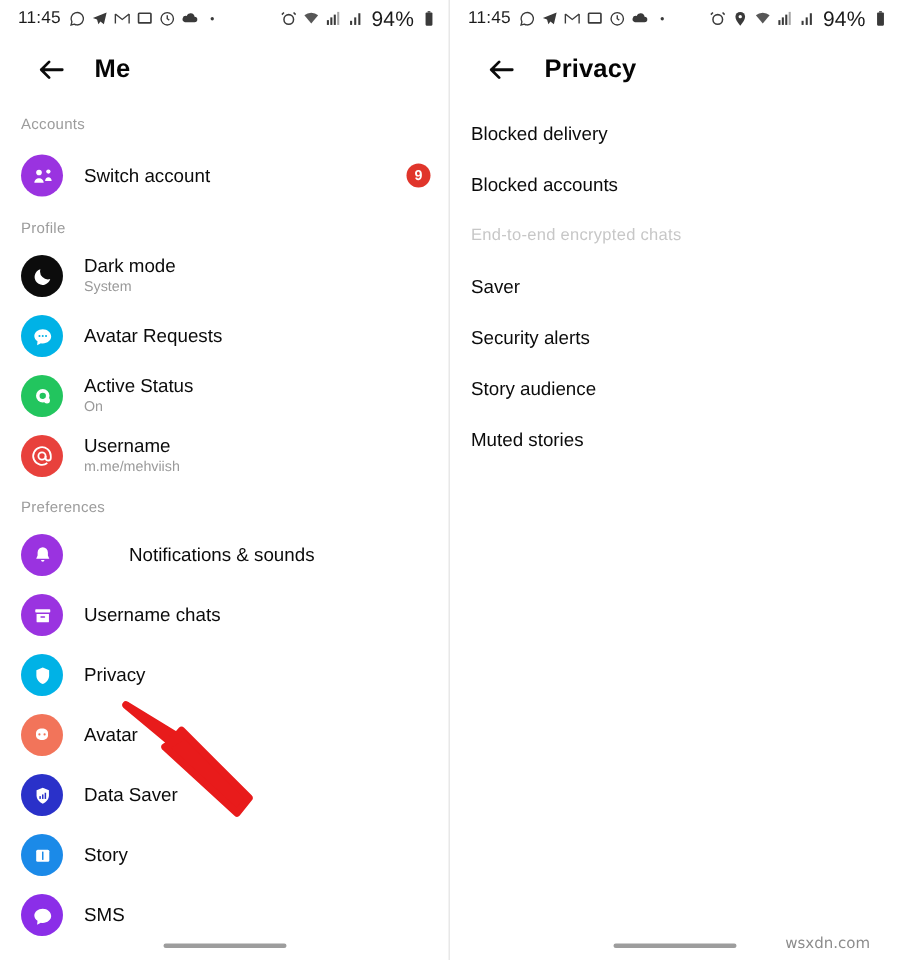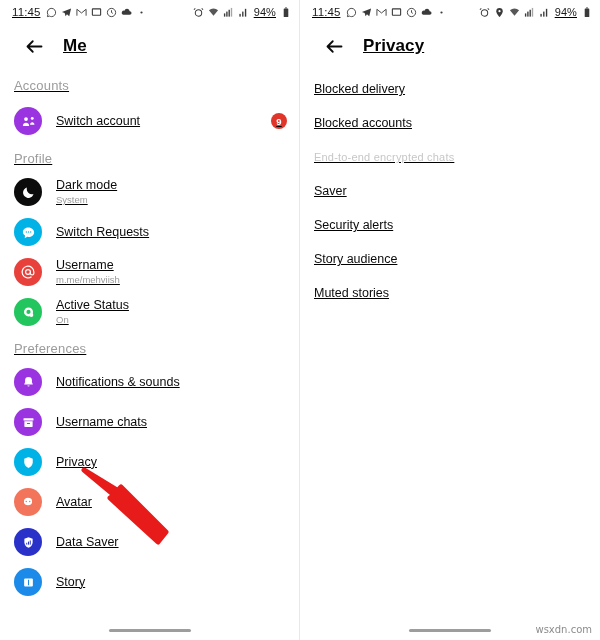--- a/index.html
+++ b/index.html
@@ -8,21 +8,20 @@
     height: 640px;
     background: #ffffff;
     font-family: "Liberation Sans", sans-serif;
     overflow: hidden;
   }
   .screens {
     display: flex;
     width: 600px;
     height: 640px;
     position: relative;
-    text-decoration: underline;
   }
   .panel {
     width: 300px;
     height: 640px;
     background: #ffffff;
     position: relative;
     overflow: hidden;
   }
   .panel.left { border-right: 1px solid #e8e8e8; }
 
@@ -44,21 +43,21 @@
   }
   .sb-time { font-size: 11.5px; font-weight: 400; margin-right: 2px; }
   .sb-ico {
     display: inline-flex;
     align-items: center;
     justify-content: center;
     width: 11px; height: 11px;
     color: #3a3a3a;
   }
   .sb-ico svg { display: block; }
-  .sb-batt { font-size: 11px; margin-left: 1px; }
+  .sb-batt { font-size: 14px; margin-left: 1px; }
 
   
   .appbar {
     height: 44px;
     display: flex;
     align-items: center;
     padding-left: 23px;
     gap: 18px;
   }
   .back-arrow {
@@ -69,21 +68,21 @@
   }
   .appbar-title {
     font-size: 17px;
     font-weight: bold;
     color: #050505;
     letter-spacing: 0.1px;
   }
 
   
   .section-label {
-    font-size: 13px;
+    font-size: 10px;
     color: #9c9c9c;
     padding: 0 0 0 14px;
     letter-spacing: 0.2px;
   }
   .row {
     display: flex;
     align-items: center;
     height: 40px;
     padding: 0 12px 0 14px;
     position: relative;
@@ -160,21 +159,21 @@
     border-radius: 3px;
     background: #9d9d9d;
   }
 
   
   .arrow-svg { position: absolute; pointer-events: none; }
   #arrow-left  { left: 80px;  top: 466px; }
 
   .watermark {
     position: absolute;
-    right: 8px;
+    right: 20px;
     bottom: 5px;
     font-size: 10px;
     color: #8c8c8c;
     font-family: "DejaVu Sans", sans-serif;
   }
 </style>
 </head>
 <body>
 
 <div class="screens">
@@ -301,54 +300,54 @@
     <div class="row">
       <div class="row-icon" style="background:#00b2e6;">
         <svg width="15" height="15" viewBox="0 0 24 24" fill="#ffffff">
             <path d="M12 4C7 4 3 7.3 3 11.3c0 2.3 1.3 4.3 3.4 5.6L6 21l4-2.1c.6.1 1.3.2 2 .2 5 0 9-3.3 9-7.3S17 4 12 4z"></path>
             <circle cx="8.5" cy="11.2" r="1.1" fill="#00b2e6"></circle>
             <circle cx="12" cy="11.2" r="1.1" fill="#00b2e6"></circle>
             <circle cx="15.5" cy="11.2" r="1.1" fill="#00b2e6"></circle>
           </svg>
       </div>
       <div class="row-text">
-        <span class="row-title">Switch Requests</span>
+        <span class="row-title">Avatar Requests</span>
+      </div>
+    </div>
+
+    <div class="row">
+      <div class="row-icon" style="background:#22c55e;">
+        <svg width="15" height="15" viewBox="0 0 24 24" fill="#ffffff">
+            <circle cx="12" cy="11" r="7.2"></circle>
+            <circle cx="12" cy="11" r="3.4" fill="#22c55e"></circle>
+            <circle cx="16.5" cy="16" r="3.2"></circle>
+          </svg>
+      </div>
+      <div class="row-text">
+        <span class="row-title">Active Status</span>
+        <span class="row-sub">On</span>
       </div>
     </div>
 
     <div class="row">
       <div class="row-icon" style="background:#e8413c;">
         <svg width="16" height="16" viewBox="0 0 24 24" fill="none" stroke="#ffffff" stroke-width="1.8">
             <circle cx="12" cy="12" r="3.6"></circle>
             <path d="M15.6 12v1.9a2.6 2.6 0 0 0 5.2 0V12a8.8 8.8 0 1 0-3.5 7"></path>
           </svg>
       </div>
       <div class="row-text">
         <span class="row-title">Username</span>
         <span class="row-sub">m.me/mehviish</span>
       </div>
     </div>
 
-    <div class="row">
-      <div class="row-icon" style="background:#22c55e;">
-        <svg width="15" height="15" viewBox="0 0 24 24" fill="#ffffff">
-            <circle cx="12" cy="11" r="7.2"></circle>
-            <circle cx="12" cy="11" r="3.4" fill="#22c55e"></circle>
-            <circle cx="16.5" cy="16" r="3.2"></circle>
-          </svg>
-      </div>
-      <div class="row-text">
-        <span class="row-title">Active Status</span>
-        <span class="row-sub">On</span>
-      </div>
-    </div>
-
     <div class="section-label" style="margin-top:9px;">Preferences</div>
 
-    <div class="row" style="margin-top:6px;">
+    <div class="row" style="margin-top:6px;gap:30px;">
       <div class="row-icon" style="background:#9a33e0;">
         <svg width="15" height="15" viewBox="0 0 24 24" fill="#ffffff">
             <path d="M12 3a5.5 5.5 0 0 0-5.5 5.5v3.2L5 15.2h14l-1.5-3.5V8.5A5.5 5.5 0 0 0 12 3z"></path>
             <path d="M10.2 16.6h3.6a1.8 1.8 0 0 1-3.6 0z"></path>
           </svg>
       </div>
       <div class="row-text">
         <span class="row-title">Notifications &amp; sounds</span>
       </div>
     </div>
@@ -409,20 +408,30 @@
         <svg width="15" height="15" viewBox="0 0 24 24" fill="#ffffff">
             <rect x="5" y="5.6" width="14" height="12.8" rx="1.6"></rect>
             <rect x="11.2" y="7.6" width="1.6" height="8.8" fill="#1b8ae8"></rect>
           </svg>
       </div>
       <div class="row-text">
         <span class="row-title">Story</span>
       </div>
     </div>
 
+    <div class="row">
+      <div class="row-icon" style="background:#8b2ee8;">
+        <svg width="15" height="15" viewBox="0 0 24 24" fill="#ffffff">
+            <path d="M12 4.5C7 4.5 3 7.8 3 11.8c0 2.3 1.3 4.3 3.4 5.6L6 21.5l4-2.1c.6.1 1.3.2 2 .2 5 0 9-3.3 9-7.3s-4-7.8-9-7.8z"></path>
+          </svg>
+      </div>
+      <div class="row-text">
+        <span class="row-title">SMS</span>
+      </div>
+    </div>
 
     <div class="navpill"></div>
 
     <svg class="arrow-svg" id="arrow-left" width="90" height="85" viewBox="0 0 90 85">
       <path d="M4 4 L40 26 L30 32 L78 76 L86 66 L41 21 L34 29 Z" fill="#e81b1b" stroke="#e81b1b" stroke-width="5" stroke-linejoin="round"></path>
     </svg>
   </div>
 
   <div class="panel right">
 

